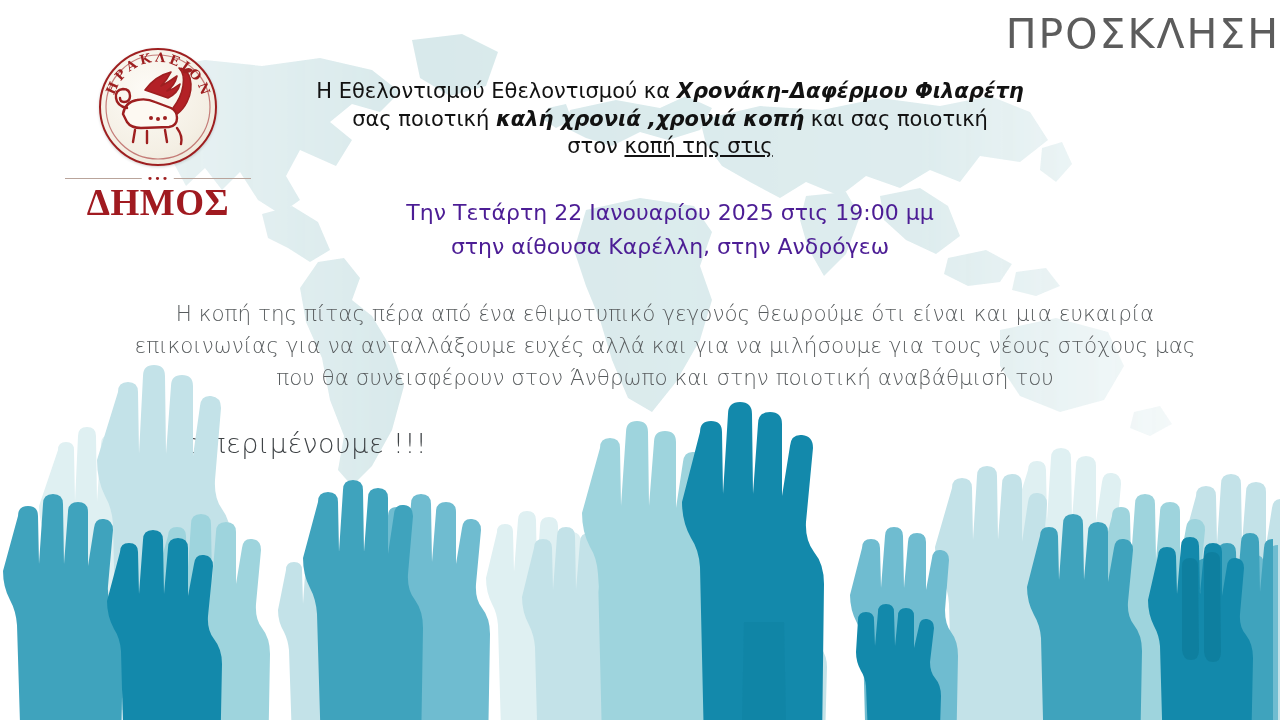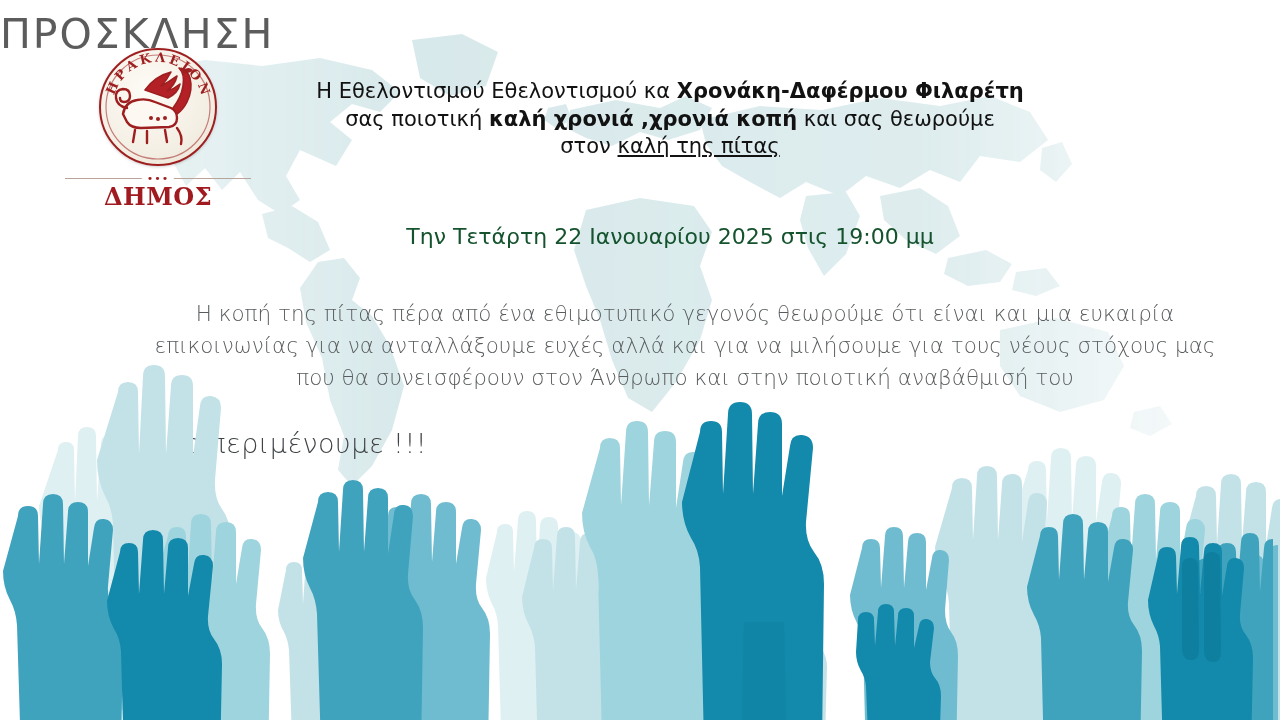--- a/index.html
+++ b/index.html
@@ -69,74 +69,72 @@
     color: #9e1f20;
     letter-spacing: 1px;
   }
   .org-name {
     font-family: "DejaVu Serif", serif;
     color: #a01a20;
     font-weight: bold;
     line-height: 0.98;
     letter-spacing: 0.5px;
   }
-  .org-line1 { font-size: 24px; }
+  .org-line1 { font-size: 37px; font-family: Liberation Serif, serif; }
   .org-line2 { font-size: 31px; }
 
   
   .title {
     position: absolute;
     left: 0; right: 0;
     top: 10px;
-    text-align: left;
+    text-align: right;
     font-size: 41px;
     letter-spacing: 2px;
     color: #5c5c5c;
     font-family: "DejaVu Sans", sans-serif;
   }
   .intro {
     position: absolute;
     left: 290px;
     top: 78px;
     width: 760px;
     text-align: center;
     font-size: 21px;
     line-height: 1.32;
     color: #121212;
     font-family: "DejaVu Sans", sans-serif;
   }
-  .intro b { font-weight: bold; }
+  .intro b { font-weight: bold; font-style: italic; }
   .intro u { text-decoration: underline; text-underline-offset: 2px; }
 
   .when {
     position: absolute;
     left: 290px;
     top: 196px;
     width: 760px;
     text-align: center;
     font-size: 22px;
     line-height: 1.55;
-    color: #14532d;
-    font-family: "DejaVu Sans", sans-serif;
-    margin-top: 24px;
+    color: #4c1d95;
+    font-family: "DejaVu Sans", sans-serif;
   }
 
   
   .body-par {
     position: absolute;
     left: 130px;
     top: 298px;
     width: 1070px;
     text-align: center;
     font-size: 21.5px;
     line-height: 1.48;
     color: #585c5e;
     font-family: "DejaVu Sans", sans-serif;
     font-weight: 300;
-    margin-left: 20px;
   }
   .closing {
     position: absolute;
     left: 148px;
     top: 428px;
     font-size: 27px;
     color: #3f4346;
     font-family: "DejaVu Sans", sans-serif;
     font-weight: 300;
     letter-spacing: 0.5px;
@@ -243,29 +241,30 @@
     </div>
   </div>
 
   <div class="title">ΠΡΟΣΚΛΗΣΗ</div>
 
   <div class="intro">
     <div>
       <span>Η Εθελοντισμού Εθελοντισμού κα </span><b>Χρονάκη-Δαφέρμου Φιλαρέτη</b>
     </div>
     <div>
-      <span>σας ποιοτική </span><b>καλή χρονιά ,χρονιά κοπή</b><span> και σας θεωρούμε</span>
+      <span>σας ποιοτική </span><b>καλή χρονιά ,χρονιά κοπή</b><span> και σας ποιοτική</span>
     </div>
     <div>
-      <span>στον </span><u>καλή της πίτας</u>
+      <span>στον </span><u>κοπή της στις</u>
     </div>
   </div>
 
   <div class="when">
     <div>Την Τετάρτη 22 Ιανουαρίου 2025 στις 19:00 μμ</div>
+    <div>στην αίθουσα Καρέλλη, στην Ανδρόγεω</div>
   </div>
 
   <div class="body-par">Η κοπή της πίτας πέρα από ένα εθιμοτυπικό γεγονός θεωρούμε  ότι  είναι και μια ευκαιρία  επικοινωνίας  για να ανταλλάξουμε ευχές αλλά και για να μιλήσουμε για τους νέους στόχους μας που θα  συνεισφέρουν στον Άνθρωπο και στην ποιοτική αναβάθμισή του</div>
 
   <div class="closing">Σας περιμένουμε !!!</div>
 
   <div class="hands">
     <svg width="1280" height="400" viewBox="0 0 1280 400" aria-hidden="true">
 
       <g fill="#dff0f2">

